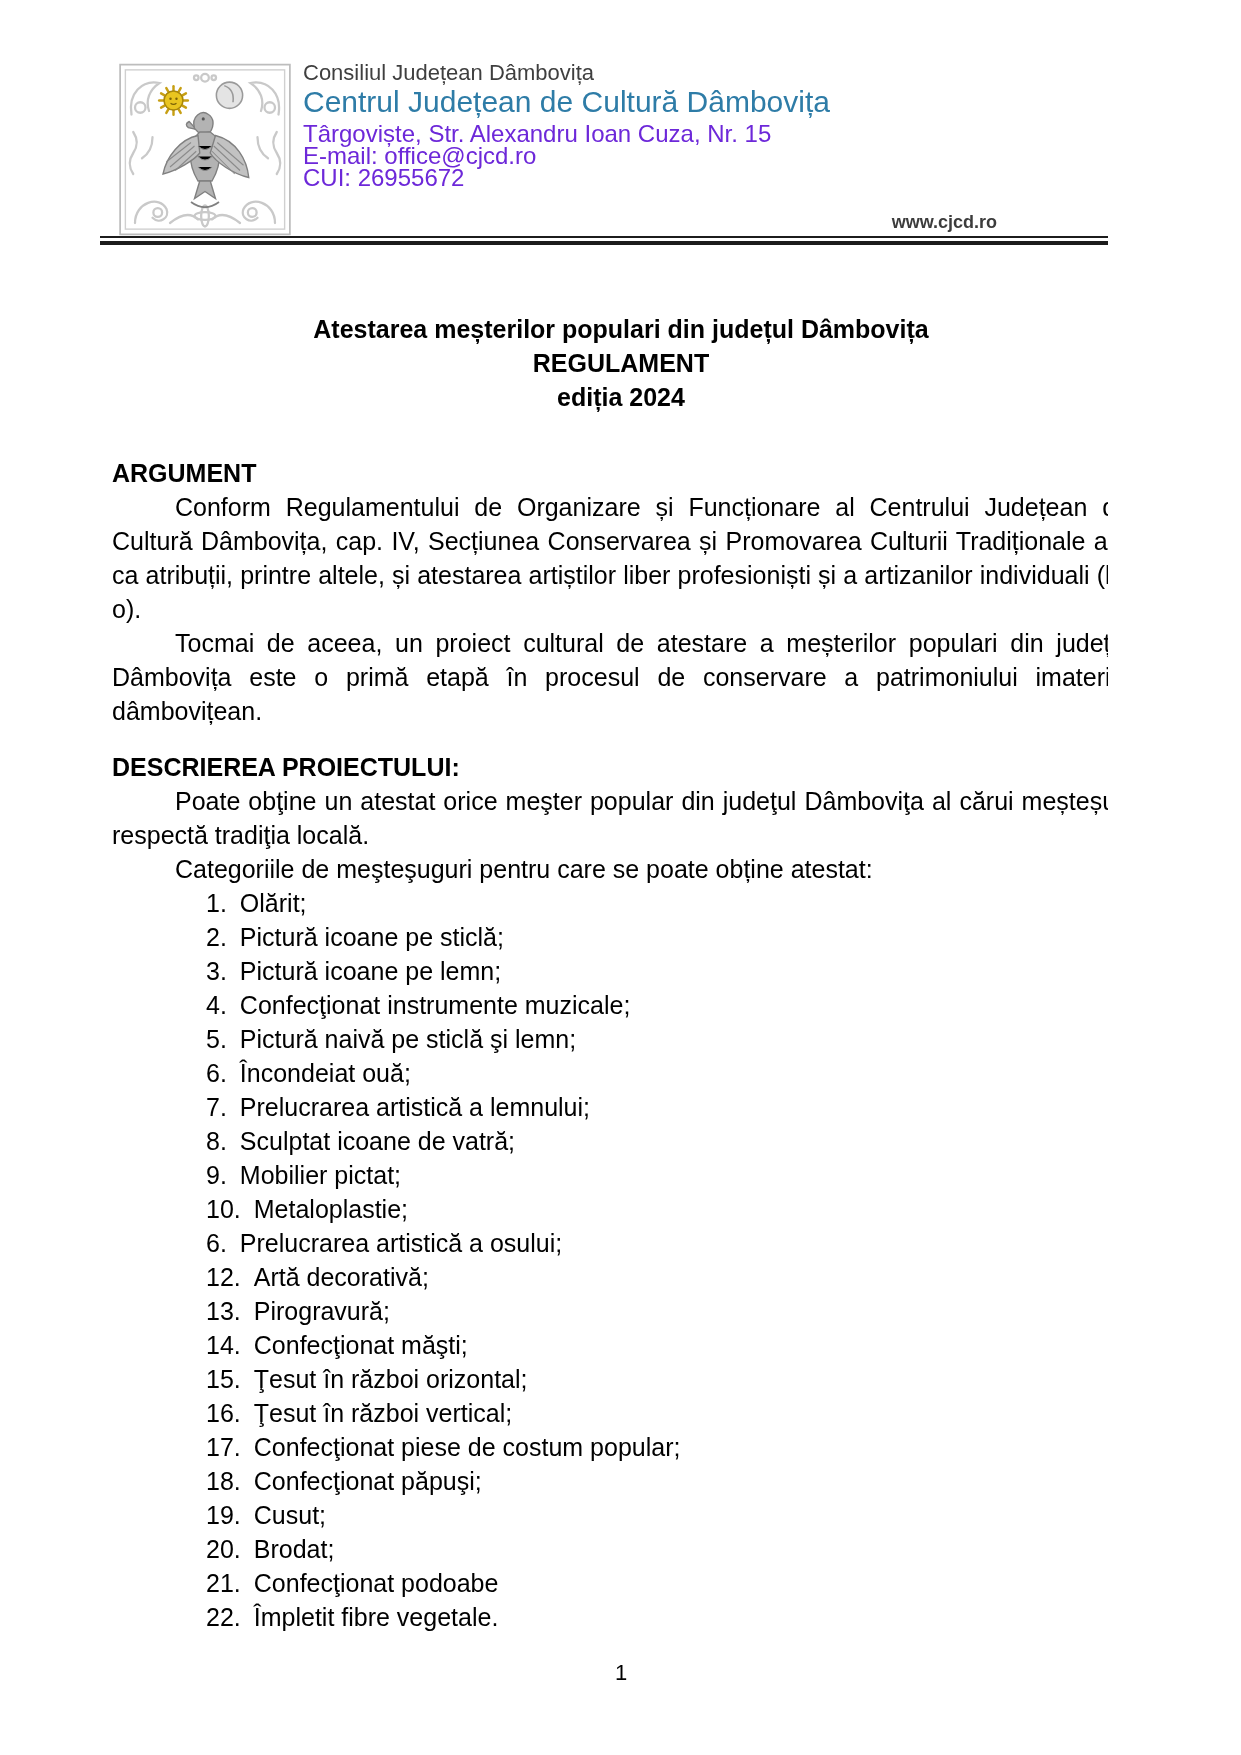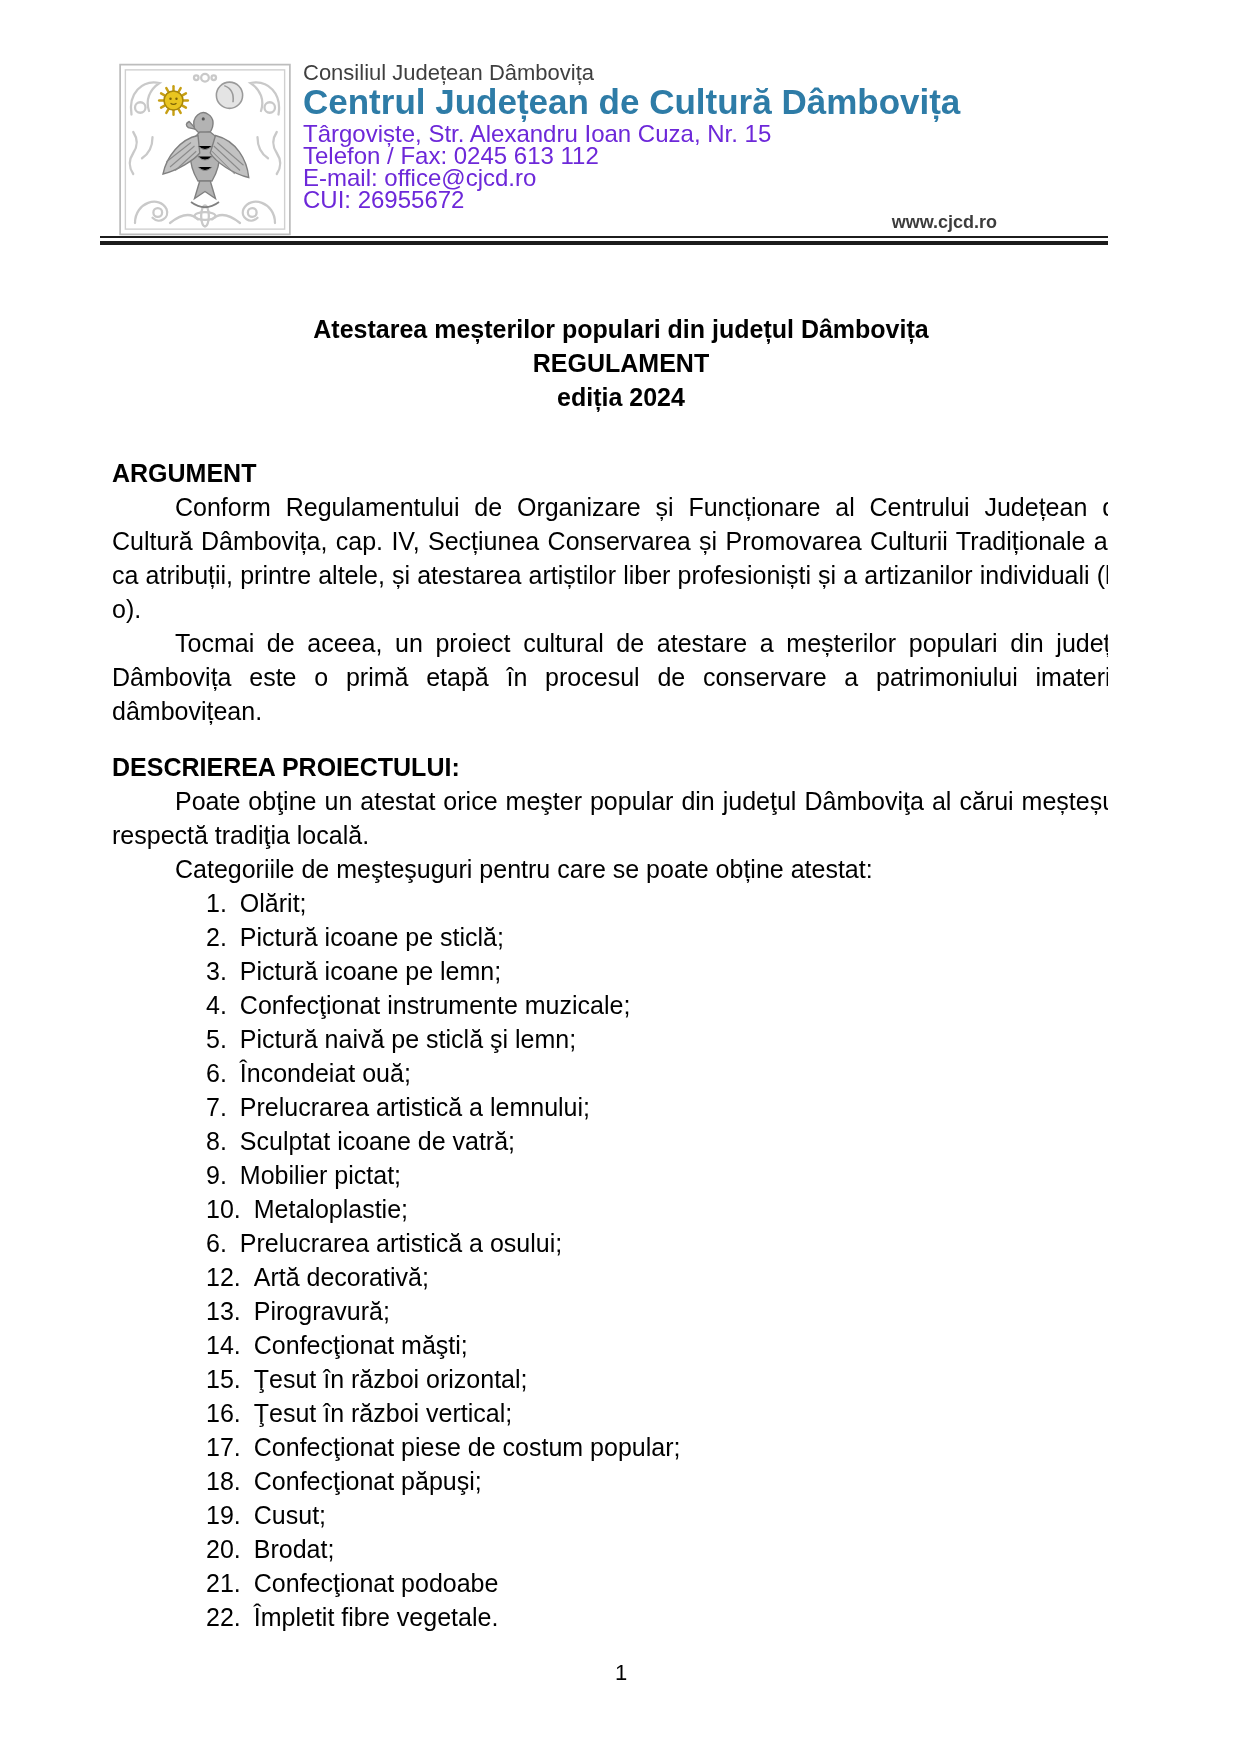--- a/index.html
+++ b/index.html
@@ -15,21 +15,21 @@
   
   .letterhead { position:absolute; left:0; top:0; width:100%; }
   .logo-box { position:absolute; left:117px; top:62px; width:176px; height:175px; }
   .logo-box svg { width:100%; height:100%; display:block; }
 
   .org-block { position:absolute; left:303px; top:60px; width:760px; }
   .org-parent {
     font-size:22px; line-height:26px; color:#3f3f3f; font-weight:400;
   }
   .org-name {
-    font-size:35px; line-height:30px; font-weight:700; margin-top:1px;
+    font-size:30px; line-height:30px; font-weight:400; margin-top:1px;
   }
   .contact-line {
     font-size:24px; line-height:21px; font-weight:400; color:#6d28d9; margin-top:1px;
   }
   .contact-line.first { margin-top:6px; }
   .website {
     position:absolute; right:111px; top:212px;
     font-size:18px; font-weight:600; color:#3c3c3c; text-decoration:none;
   }
   .header-rule {
@@ -144,21 +144,20 @@
             <circle cx="33.7" cy="21" r="0.7" fill="#7a6207"></circle>
           <path d="M30.3,23.6 q1.7,1.3 3.4,0" fill="none" stroke="#7a6207" stroke-width="0.7"></path>
         </g>
       </svg>
     </div>
 
     <div class="org-block">
       <div class="org-parent">Consiliul Județean Dâmbovița</div>
       <div class="org-name" style="color:#2e7ca7;">Centrul Județean de Cultură Dâmbovița</div>
       <div class="contact-line first">Târgoviște, Str. Alexandru Ioan Cuza, Nr. 15</div>
-      <div class="contact-line">Telefon / Fax: 0245 613 112</div>
       <div class="contact-line">E-mail: office@cjcd.ro</div>
       <div class="contact-line">CUI: 26955672</div>
     </div>
 
     <a class="website" href="#">www.cjcd.ro</a>
     <div class="header-rule"></div>
   </div>
 
   <div class="doc-title">
     <div>Atestarea meșterilor populari din județul Dâmbovița</div>

